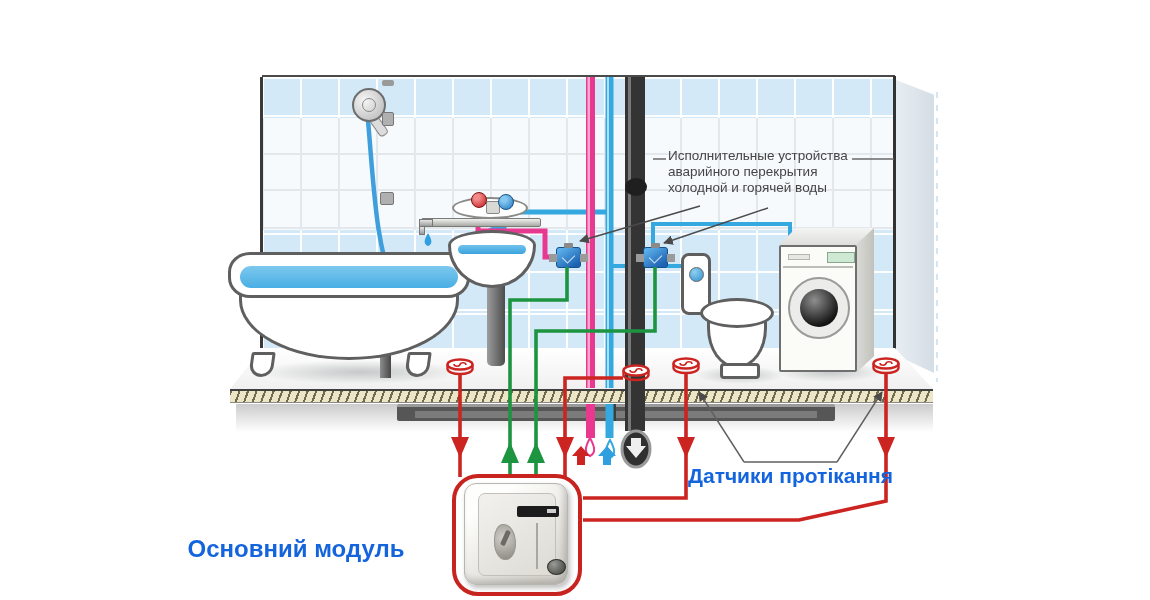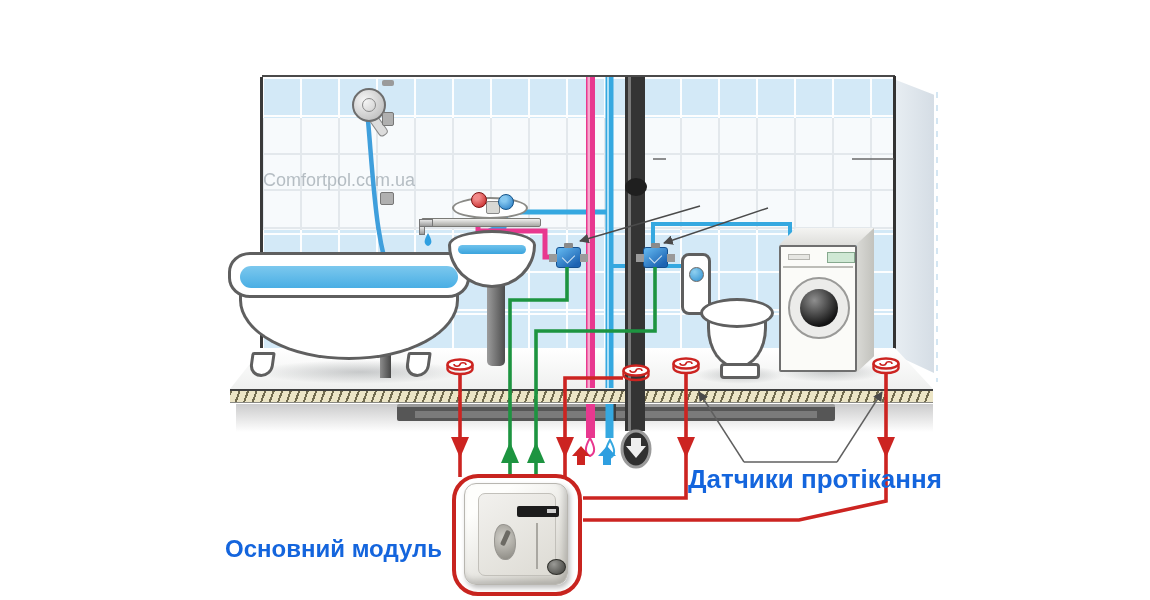--- a/index.html
+++ b/index.html
@@ -5,22 +5,22 @@
   * { margin:0; padding:0; box-sizing:border-box; }
   html,body { background:#ffffff; }
   body { font-family:"Liberation Sans", sans-serif; }
   .scene { position:relative; width:1150px; height:600px; background:#fff; overflow:hidden; }
   .abs { position:absolute; }
 
   
   .title { left:0; right:0; top:0; height:64px; line-height:64px; text-align:center;
            font-size:46px; font-weight:bold; color:#1757ea; letter-spacing:.5px; z-index:10; }
   .label-blue { font-weight:bold; color:#1465dd; z-index:9; }
-  .main-module-label { left:150px; top:535px; width:292px; text-align:right; font-size:24px; }
-  .sensors-label { left:688px; top:464px; font-size:26px; }
+  .main-module-label { left:150px; top:535px; width:292px; text-align:center; font-size:24px; }
+  .sensors-label { left:688px; top:464px; font-size:21px; }
   .watermark { left:263px; top:170px; font-size:18px; color:rgba(140,152,160,.62); z-index:3; }
   .annotation { left:668px; top:148px; width:210px; font-size:13.5px; line-height:16px;
                 color:#454545; z-index:9; }
 
   
   .wall { left:262px; top:77px; width:631px; height:271px; z-index:1; }
   .band { position:absolute; left:0; width:631px; }
   .band.blue  { background-color:#d3e9f7;
     background-image:repeating-linear-gradient(to right, rgba(255,255,255,.95) 0 2px, transparent 2px 38px),
                      repeating-linear-gradient(to bottom, rgba(255,255,255,.95) 0 2px, transparent 2px 38px); }
@@ -175,21 +175,20 @@
     <div class="band blue b1"></div>
     <div class="band white b2"></div>
     <div class="band blue b3"></div>
   </div>
   <div class="abs wall-edge-left"></div>
   <div class="abs wall-edge-top"></div>
   <div class="abs wall-edge-right"></div>
   <div class="abs wall-side"></div>
   <div class="abs wall-dash"></div>
 
-  <div class="abs watermark">Comfortpol.com.ua</div>
 
   <div class="abs floor-surface">
     <div class="fshadow" style="left:25px; top:12px; width:210px; height:24px;"></div>
     <div class="fshadow" style="left:465px; top:18px; width:90px; height:18px;"></div>
     <div class="fshadow" style="left:545px; top:14px; width:110px; height:20px;"></div>
   </div>
   <div class="abs slab"></div>
   <div class="abs under-shadow"></div>
   <div class="abs under-frame">
     <div class="under-frame-inner"></div>
@@ -348,16 +347,21 @@
       </marker>
     </defs>
     <path d="M700,206 L580,241" fill="none" stroke="#4a4a4a" stroke-width="1.4" marker-end="url(#ah)"></path>
     <path d="M768,208 L664,243" fill="none" stroke="#4a4a4a" stroke-width="1.4" marker-end="url(#ah)"></path>
     <path d="M653,159 L666,159 M852,159 L894,159" fill="none" stroke="#6a6a6a" stroke-width="1.3"></path>
     <path d="M744,462 L837,462" fill="none" stroke="#5f5f5f" stroke-width="1.4"></path>
     <path d="M744,462 L699,392" fill="none" stroke="#5f5f5f" stroke-width="1.4" marker-end="url(#ah)"></path>
     <path d="M837,462 L882,392" fill="none" stroke="#5f5f5f" stroke-width="1.4" marker-end="url(#ah)"></path>
   </svg>
 
+  <div class="abs annotation">
+    <div>Исполнительные устройства</div>
+    <div>аварийного перекрытия</div>
+    <div>холодной и горячей воды</div>
+  </div>
   <div class="abs label-blue main-module-label">Основний модуль</div>
   <div class="abs label-blue sensors-label">Датчики протікання</div>
 
 </div>
 
 </body></html>

